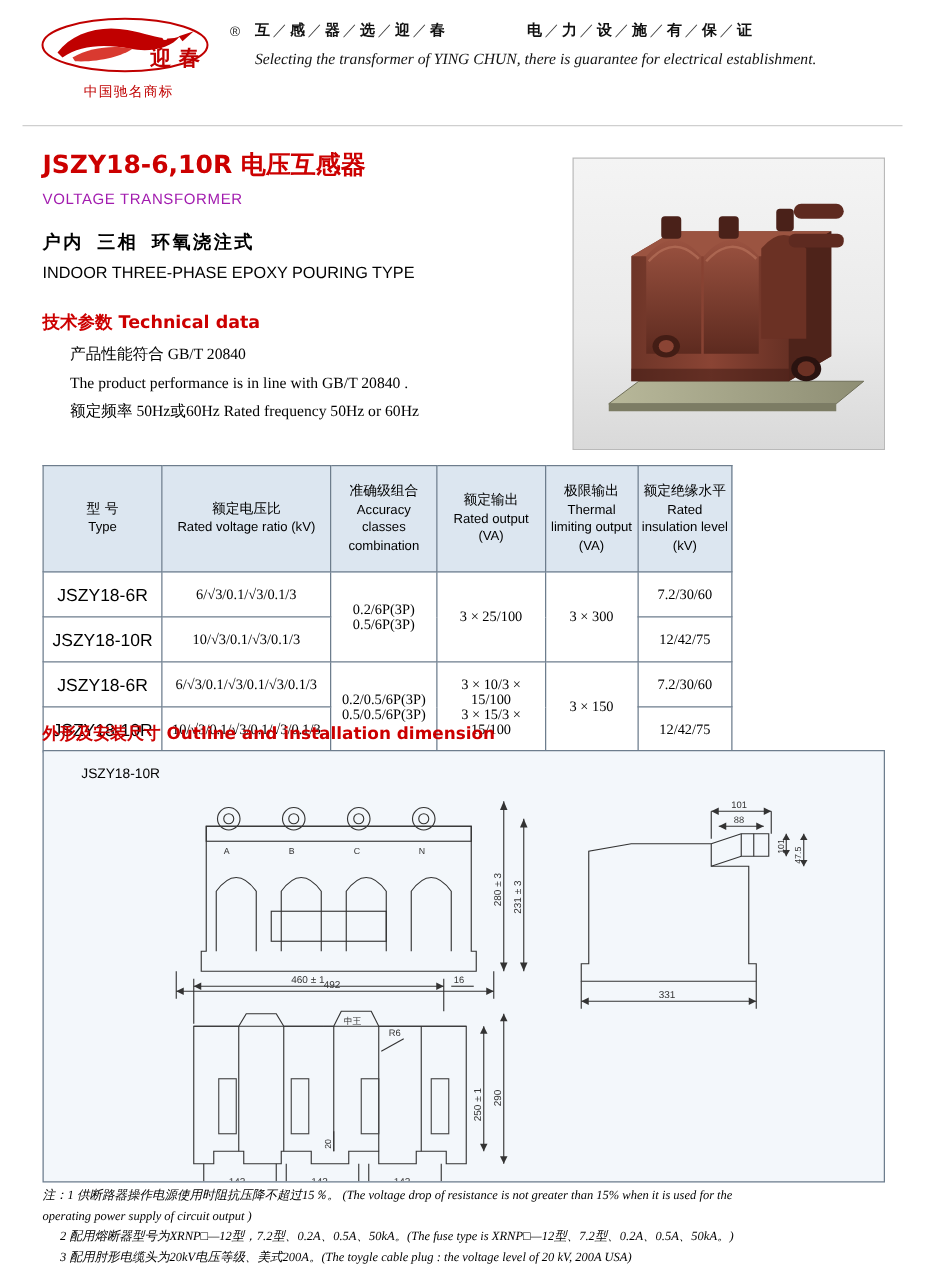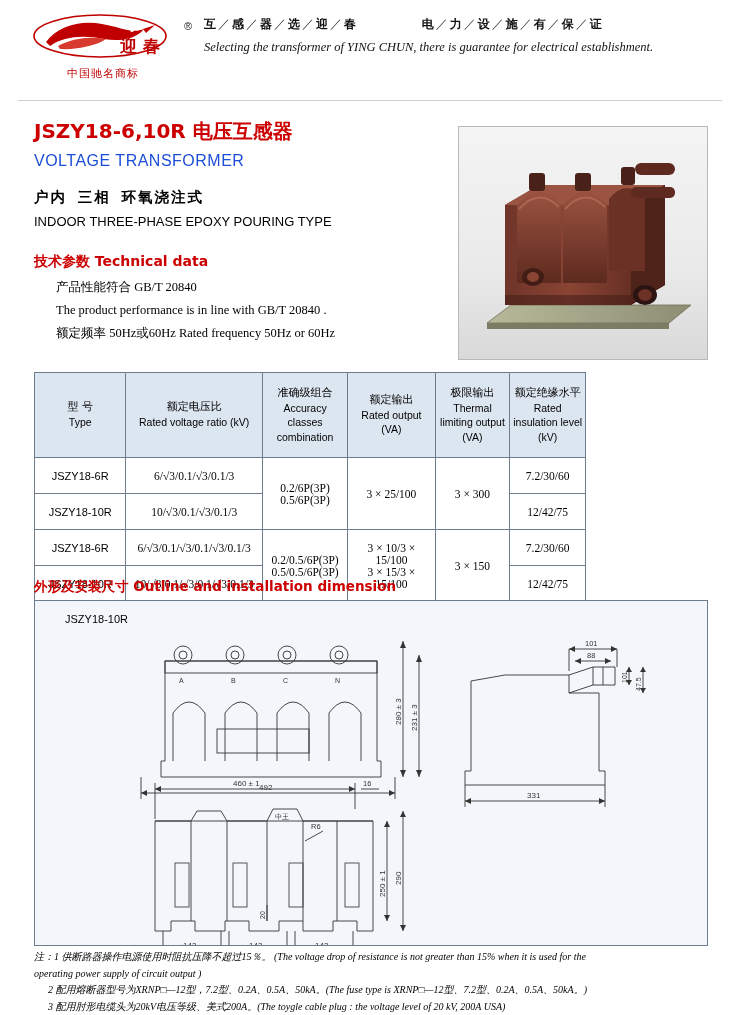--- a/index.html
+++ b/index.html
@@ -89,22 +89,22 @@
     width: 420px;
   }
   .t-cn {
     font-family: "DejaVu Sans", sans-serif;
     font-size: 20px;
     font-weight: bold;
     color: #cc0000;
     letter-spacing: 0px;
   }
   .t-en {
-    font-size: 16px;
-    color: #1d4ed8;
+    font-size: 12px;
+    color: #a21caf;
     margin-top: 7px;
     letter-spacing: 0.5px;
   }
   .t-sub-cn {
     font-family: Liberation Mono, monospace;
     font-size: 14.5px;
     font-weight: bold;
     color: #000;
     margin-top: 18px;
     letter-spacing: 2px;
@@ -169,21 +169,21 @@
   }
   .spec-table thead th .cn {
     font-family: "DejaVu Sans", sans-serif;
     font-size: 11px;
   }
   .spec-table tbody td {
     height: 29px;
     font-family: "Liberation Serif", serif;
     font-size: 11.5px;
   }
-  .spec-table tbody td.type-cell { font-family: "Liberation Sans", sans-serif; font-size: 11px; text-align: center;}
+  .spec-table tbody td.type-cell { font-family: "Liberation Sans", sans-serif; font-size: 14px; text-align: center;}
 
   
   .outline-head {
     position: absolute;
     left: 34px;
     top: 578px;
     font-family: "DejaVu Sans", sans-serif;
     font-size: 13.5px;
     font-weight: bold;
     color: #cc0000;

